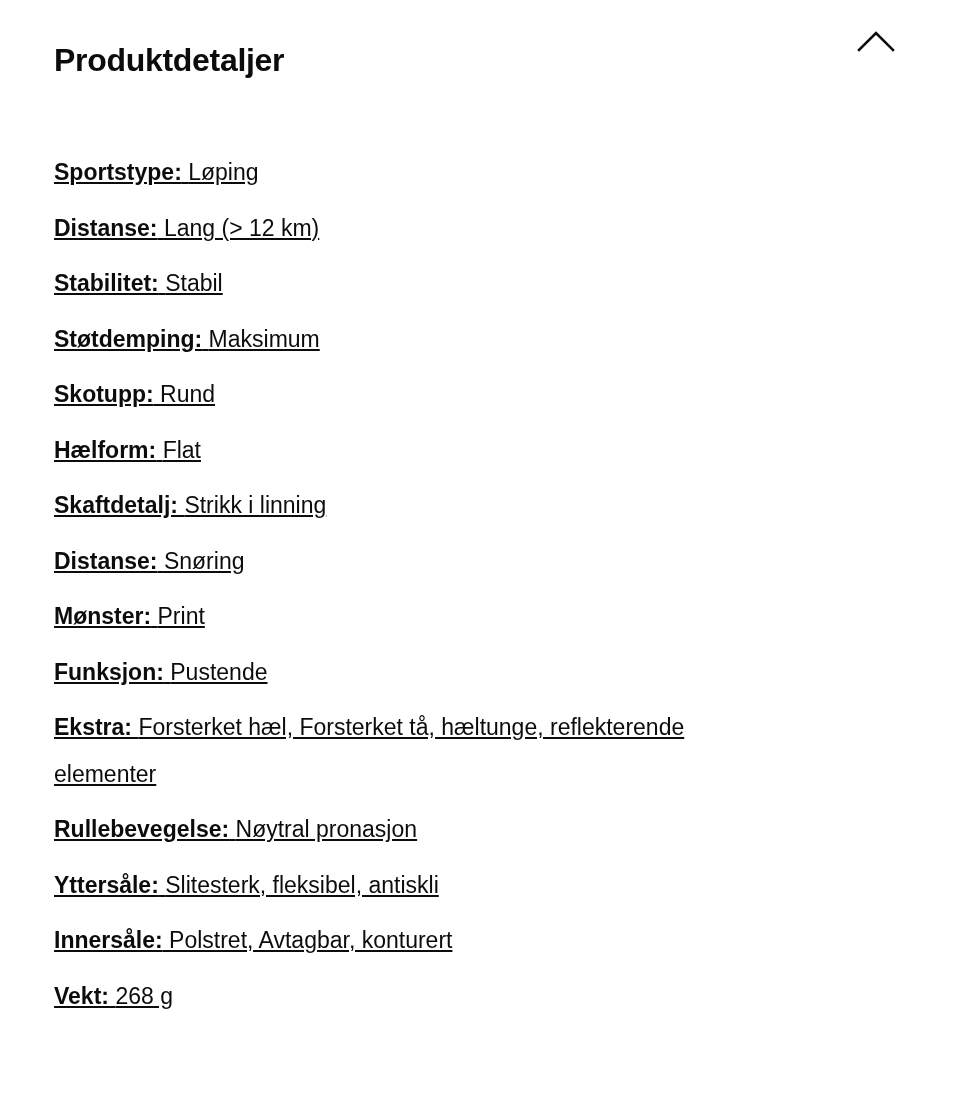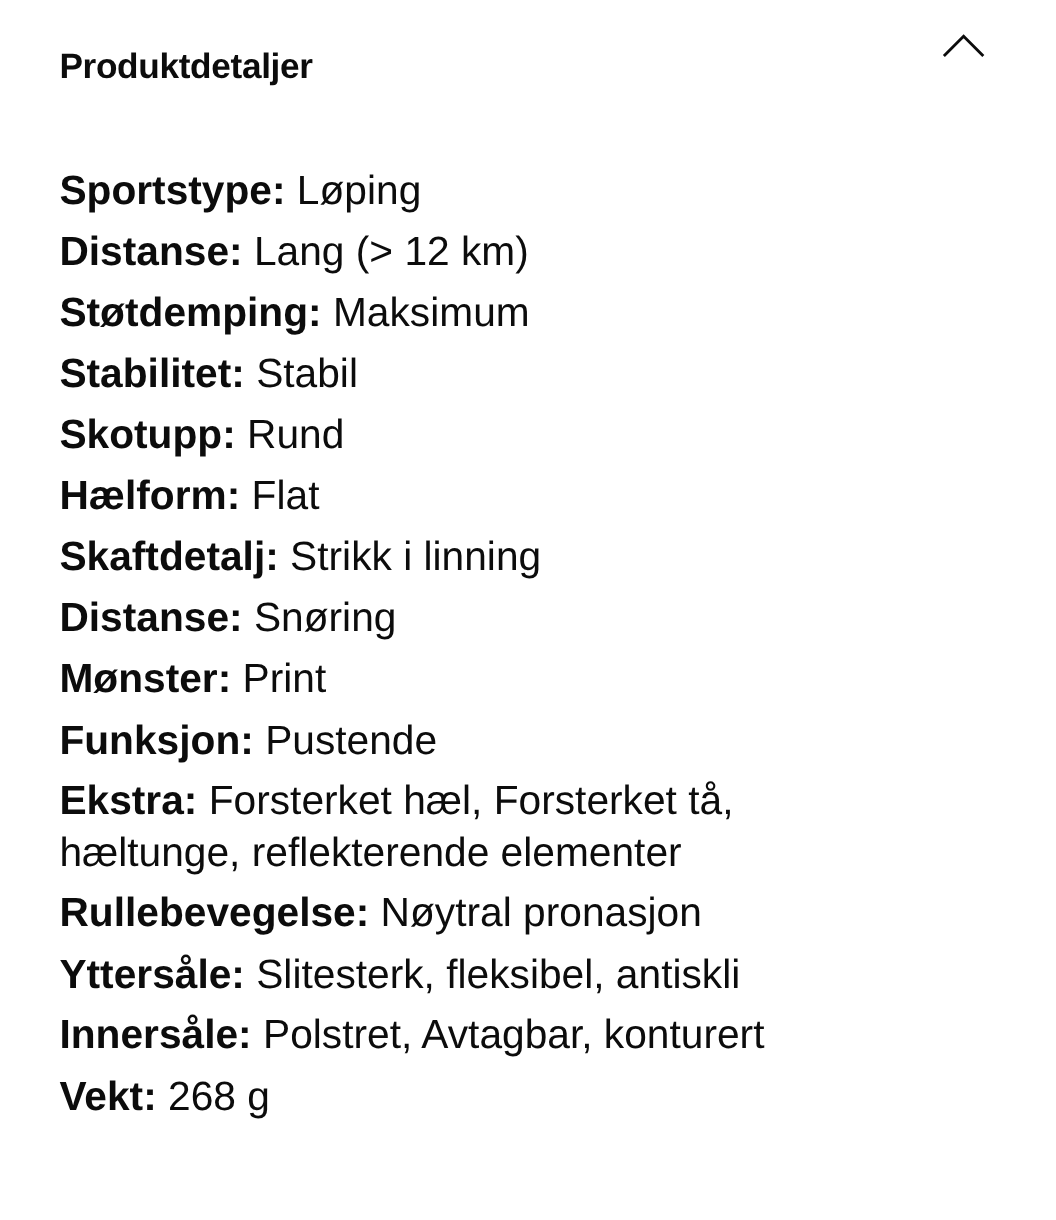--- a/index.html
+++ b/index.html
@@ -41,22 +41,23 @@
       height: 28px;
     }
     .details {
       position: absolute;
       left: 54px;
       top: 145px;
       width: 760px;
       margin: 0;
       padding: 0;
       list-style: none;
-      font-size: 37px;
+      font-size: 23px;
       line-height: 55.5px;
+      text-decoration: underline;
     }
     .detail-row {
       margin: 0;
       padding: 0;
       white-space: normal;
     }
     .detail-row.wrap {
       line-height: 47px;
       padding-top: 4px;
       padding-bottom: 4px;
@@ -77,22 +78,22 @@
   <span class="chevron">
     <svg width="40" height="28" viewBox="0 0 40 28">
       <polyline points="3,22 20,5 37,22" fill="none" stroke="#0c0c0c" stroke-width="2.6" stroke-linecap="square"></polyline>
     </svg>
   </span>
 </div>
 
 <ul class="details">
   <li class="detail-row"><span class="label">Sportstype:</span> <span class="value">Løping</span></li>
   <li class="detail-row"><span class="label">Distanse:</span> <span class="value">Lang (&gt; 12 km)</span></li>
+  <li class="detail-row"><span class="label">Stabilitet:</span> <span class="value">Stabil</span></li>
   <li class="detail-row"><span class="label">Støtdemping:</span> <span class="value">Maksimum</span></li>
-  <li class="detail-row"><span class="label">Stabilitet:</span> <span class="value">Stabil</span></li>
   <li class="detail-row"><span class="label">Skotupp:</span> <span class="value">Rund</span></li>
   <li class="detail-row"><span class="label">Hælform:</span> <span class="value">Flat</span></li>
   <li class="detail-row"><span class="label">Skaftdetalj:</span> <span class="value">Strikk i linning</span></li>
   <li class="detail-row"><span class="label">Distanse:</span> <span class="value">Snøring</span></li>
   <li class="detail-row"><span class="label">Mønster:</span> <span class="value">Print</span></li>
   <li class="detail-row"><span class="label">Funksjon:</span> <span class="value">Pustende</span></li>
   <li class="detail-row wrap"><span class="label">Ekstra:</span> <span class="value">Forsterket hæl, Forsterket tå, hæltunge, reflekterende elementer</span></li>
   <li class="detail-row"><span class="label">Rullebevegelse:</span> <span class="value">Nøytral pronasjon</span></li>
   <li class="detail-row"><span class="label">Yttersåle:</span> <span class="value">Slitesterk, fleksibel, antiskli</span></li>
   <li class="detail-row"><span class="label">Innersåle:</span> <span class="value">Polstret, Avtagbar, konturert</span></li>

